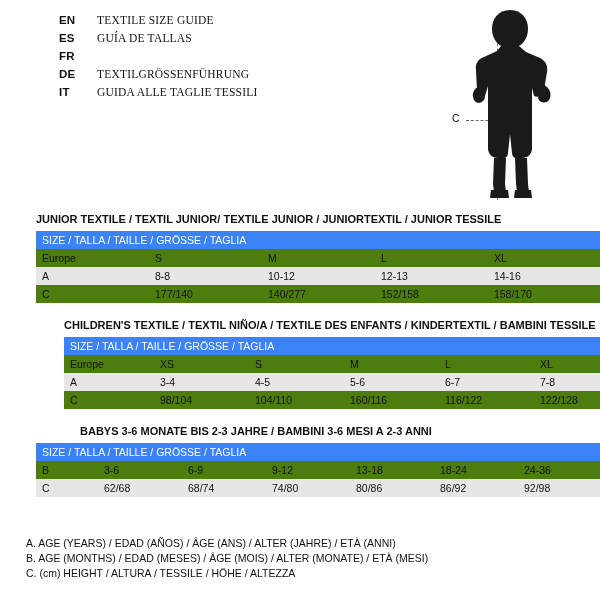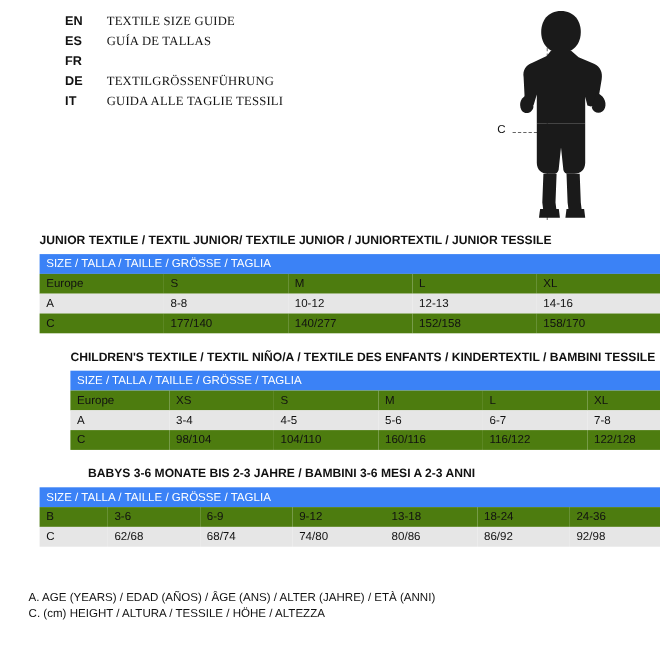--- a/index.html
+++ b/index.html
@@ -329,16 +329,17 @@
           <td>80/86</td>
           <td>86/92</td>
           <td>92/98</td>
         </tr>
       </tbody>
     </table>
   </div>
 
   <div class="legend" style="top:536px;">
     <div>A. AGE (YEARS) / EDAD (AÑOS) / ÂGE (ANS) / ALTER (JAHRE) / ETÀ (ANNI)</div>
+    <div>B. AGE (MONTHS) / EDAD (MESES) / ÂGE (MOIS) / ALTER (MONATE) / ETÀ (MESI)</div>
     <div>C. (cm) HEIGHT / ALTURA / TESSILE / HÖHE / ALTEZZA</div>
   </div>
 
 </div>
 
 </body></html>

